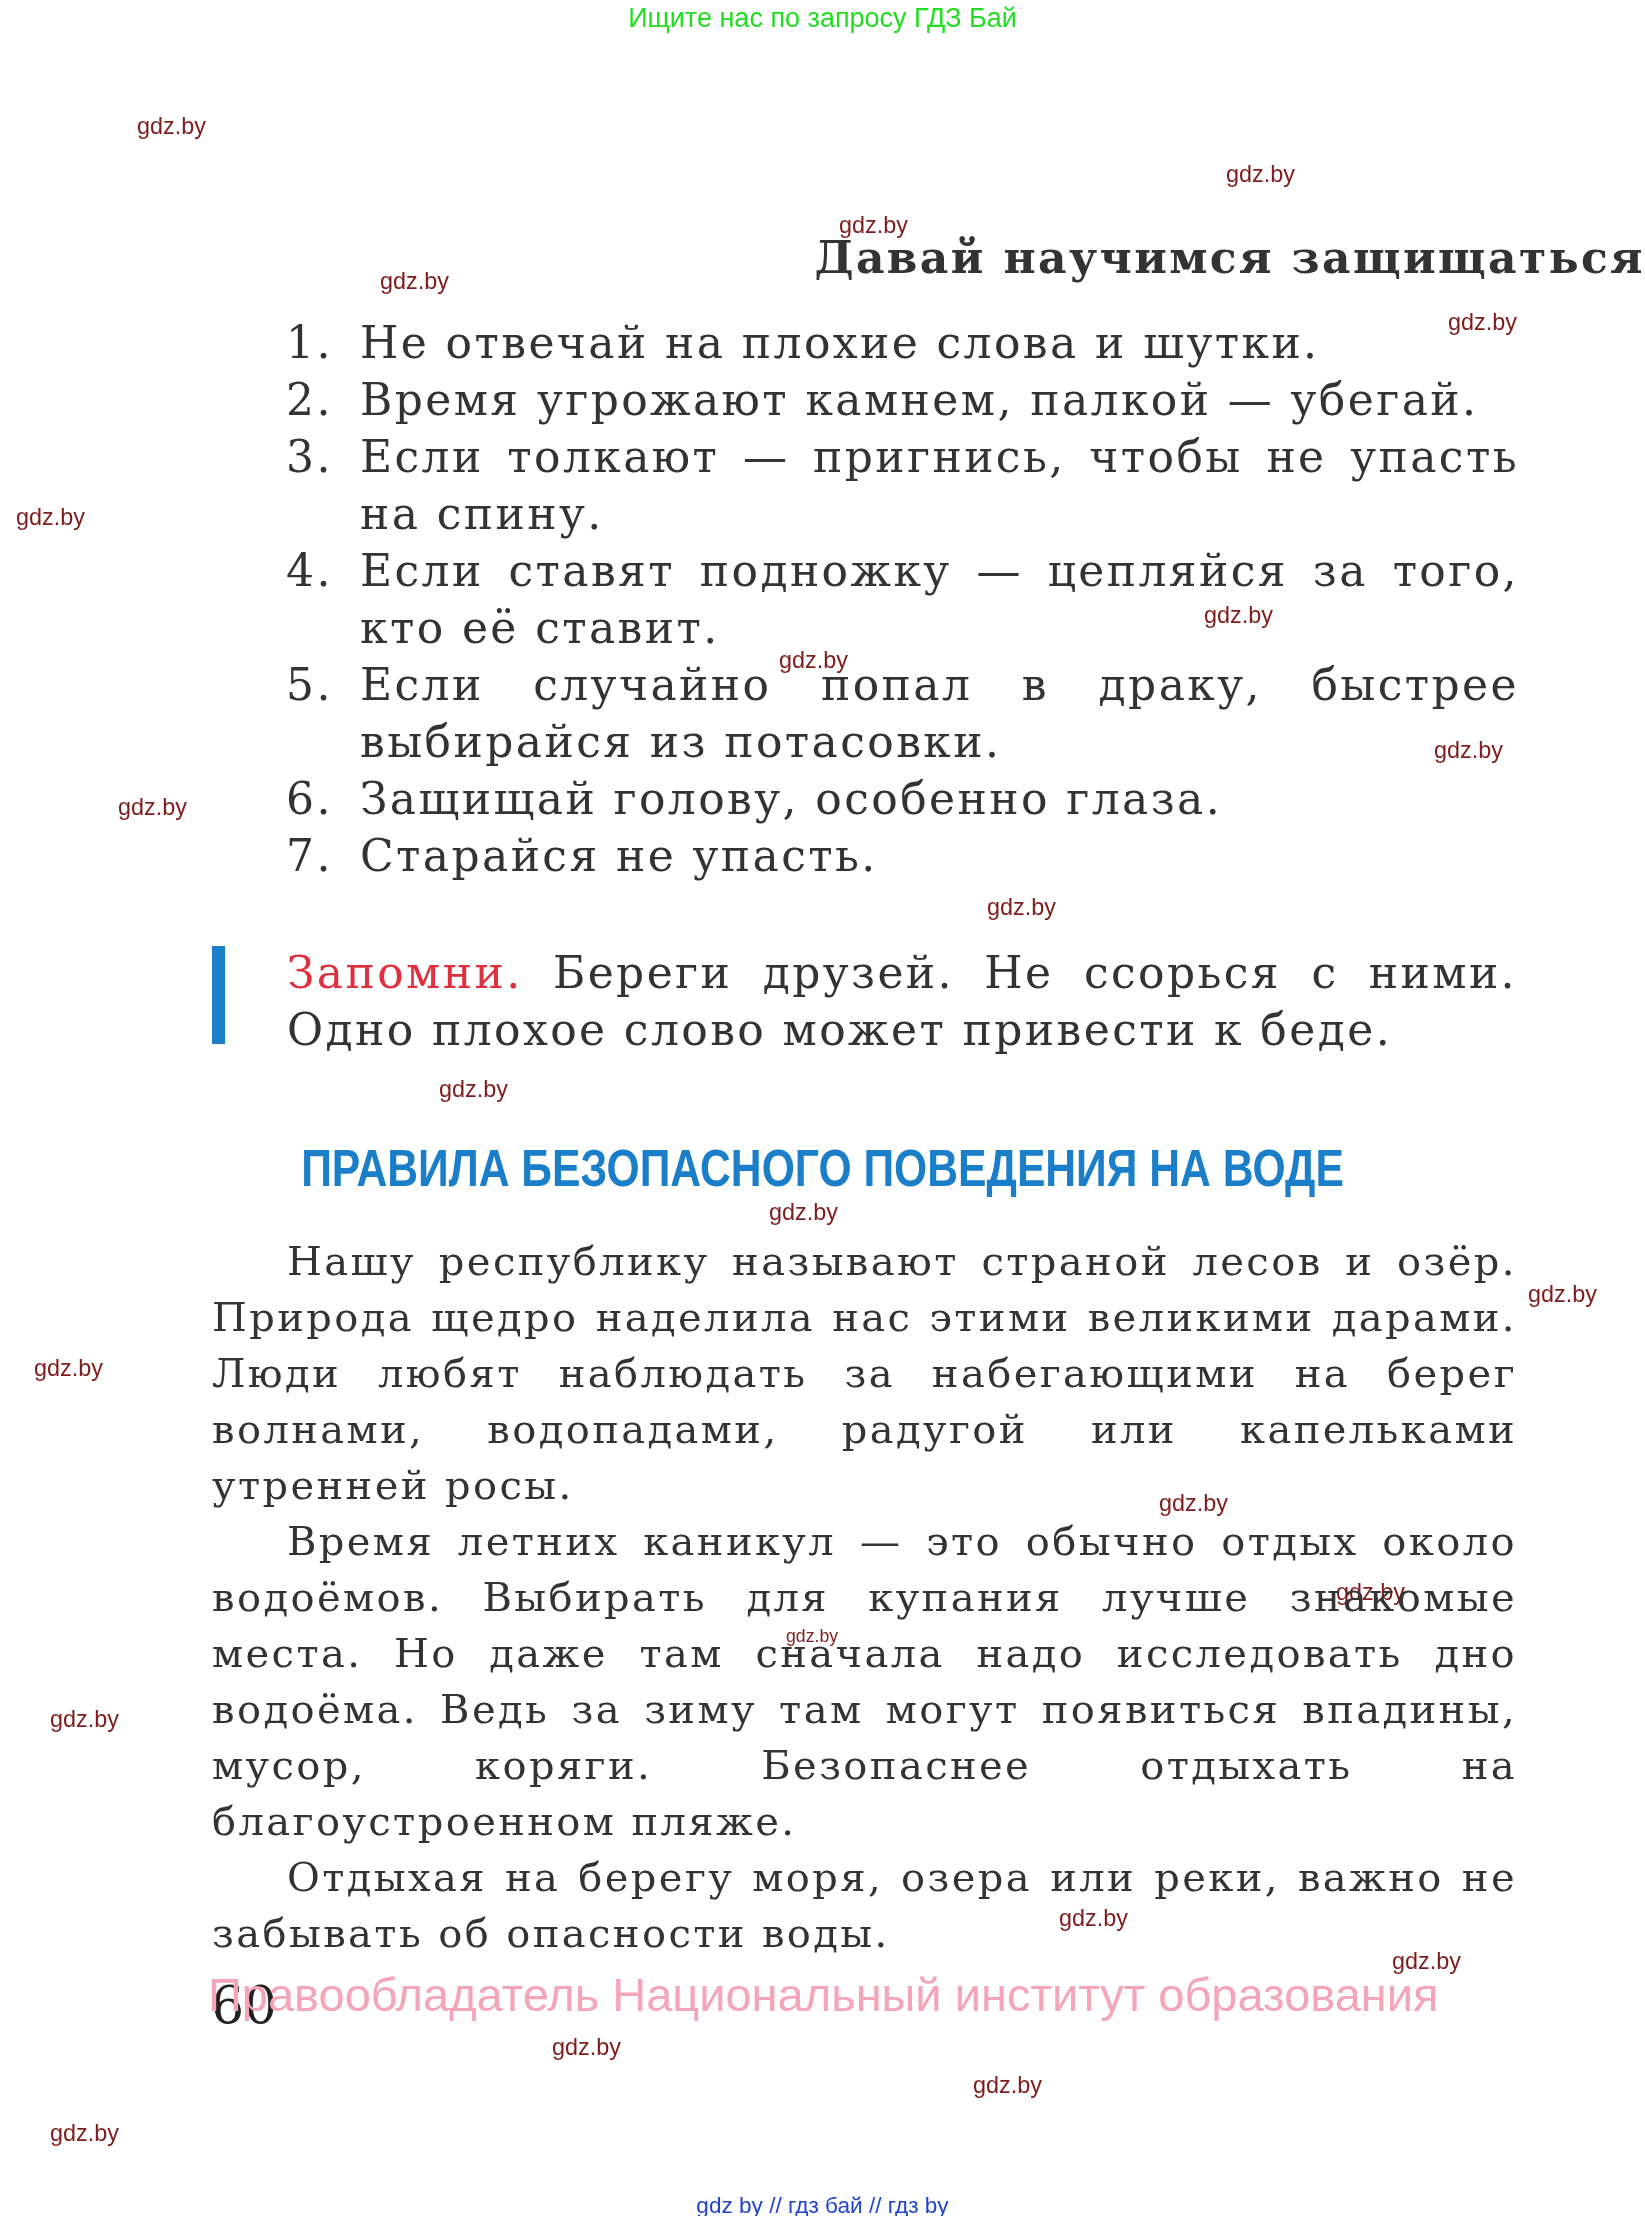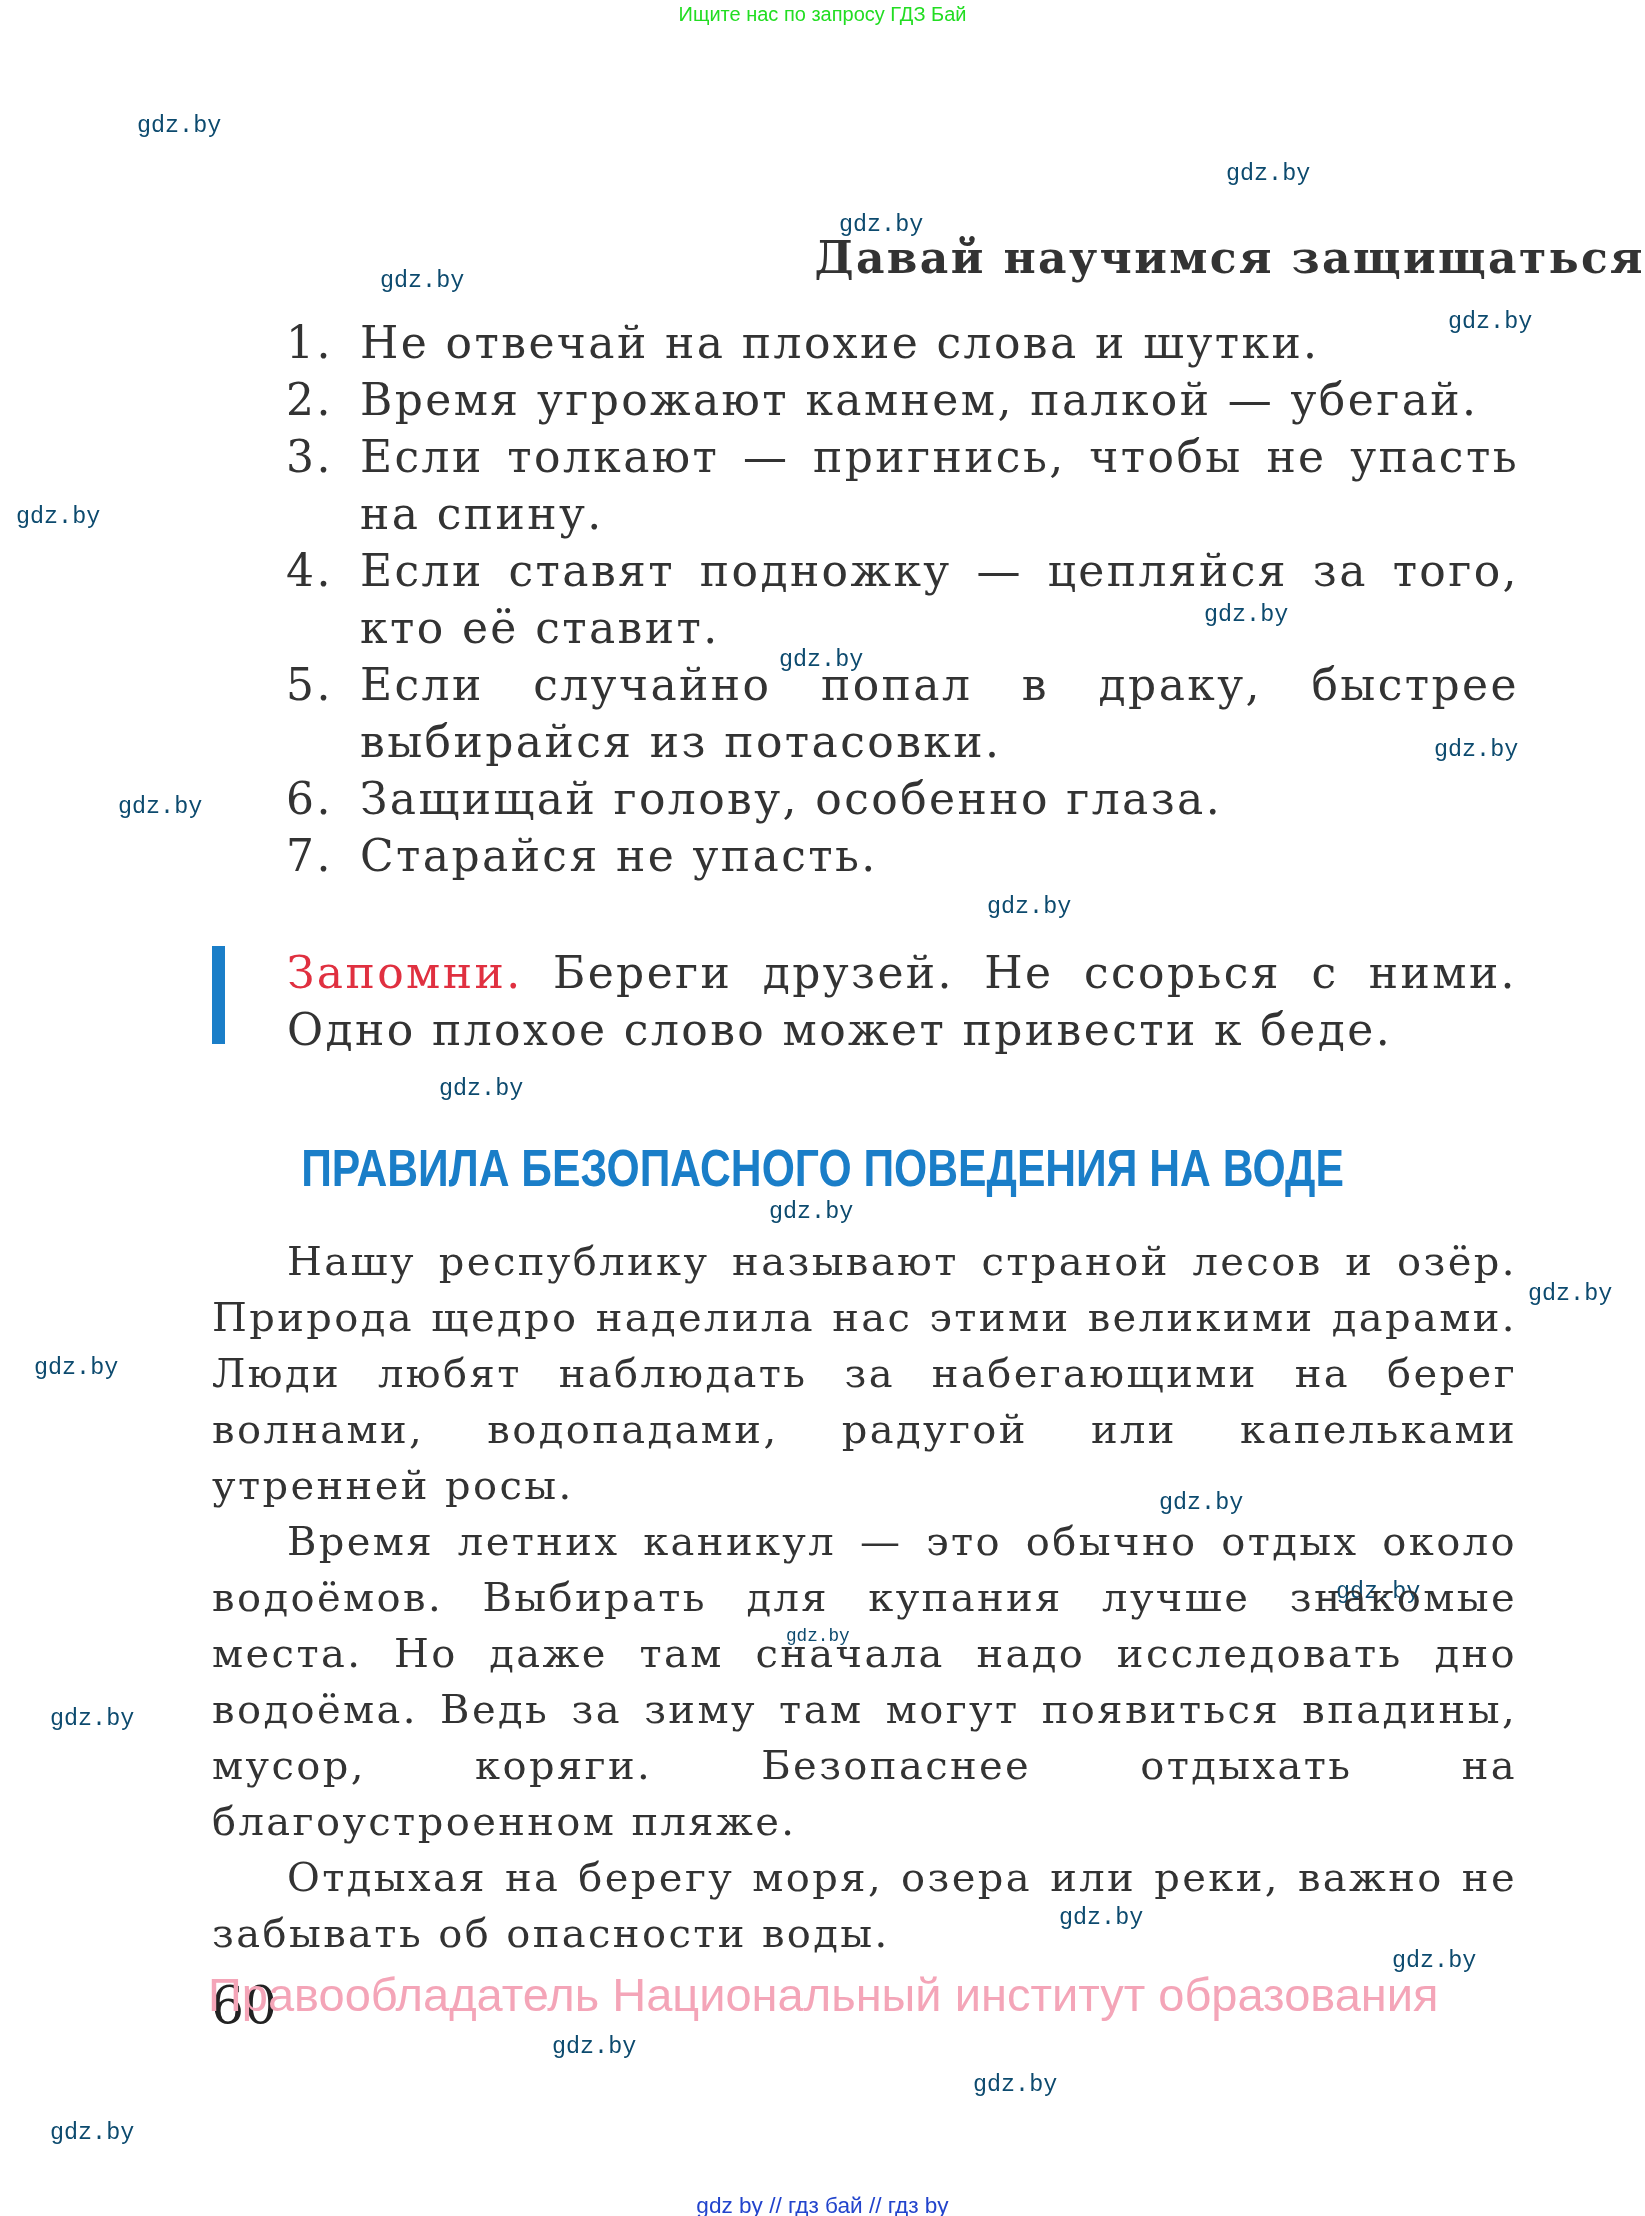--- a/index.html
+++ b/index.html
@@ -1,18 +1,18 @@
 <!DOCTYPE html>
 <html style="font-size:13px"><head>
 <meta charset="utf-8">
 <style>
   html, body { margin:0; padding:0; background:#fff; }
   body { width:1645px; height:2216px; position:relative; overflow:hidden; font-family:"DejaVu Serif", serif; color:#333; }
-  .wm { position:absolute; font-family:Liberation Mono, monospace; font-size:23.4px; color:#0c4a6e; white-space:nowrap; }
-  .top-banner { position:absolute; left:0; width:1645px; top:3.2px; text-align:center; font-family:"Liberation Sans", sans-serif; font-size:20px; color:#22dd22; }
+  .wm { position:absolute; font-family:Liberation Sans, sans-serif; font-size:23.4px; color:#7f1d1d; white-space:nowrap; }
+  .top-banner { position:absolute; left:0; width:1645px; top:3.2px; text-align:center; font-family:"Liberation Sans", sans-serif; font-size:27px; color:#22dd22; }
   .section-title { position:absolute; left:0; width:1645px; top:232px; text-align:right; font-family:"DejaVu Serif", serif; font-weight:bold; font-size:44px; color:#333; letter-spacing:2.4px; }
   .rules { position:absolute; left:286px; top:314px; width:1233px; font-size:44px; line-height:57px; letter-spacing:2.4px; color:#333; }
   .rule { display:flex; }
   .rule .num { width:74px; flex:none; }
   .rule .txt { flex:1; text-align:justify; }
   .remember { position:absolute; left:212px; top:944px; width:1305px; }
   .remember .bar { position:absolute; left:0; top:1.6px; width:13px; height:98px; background:#1a7ec8; }
   .remember .body { margin-left:75px; font-size:44px; line-height:57px; letter-spacing:2.4px; color:#333; text-align:justify; }
   .remember .label { color:#e03040; font-weight:normal; }
   .water-title { position:absolute; left:0; width:1645px; top:1138px; text-align:center; font-family:"Liberation Sans", sans-serif; font-weight:bold; font-size:52px; color:#1a7ec8; transform:scaleX(0.82); }

